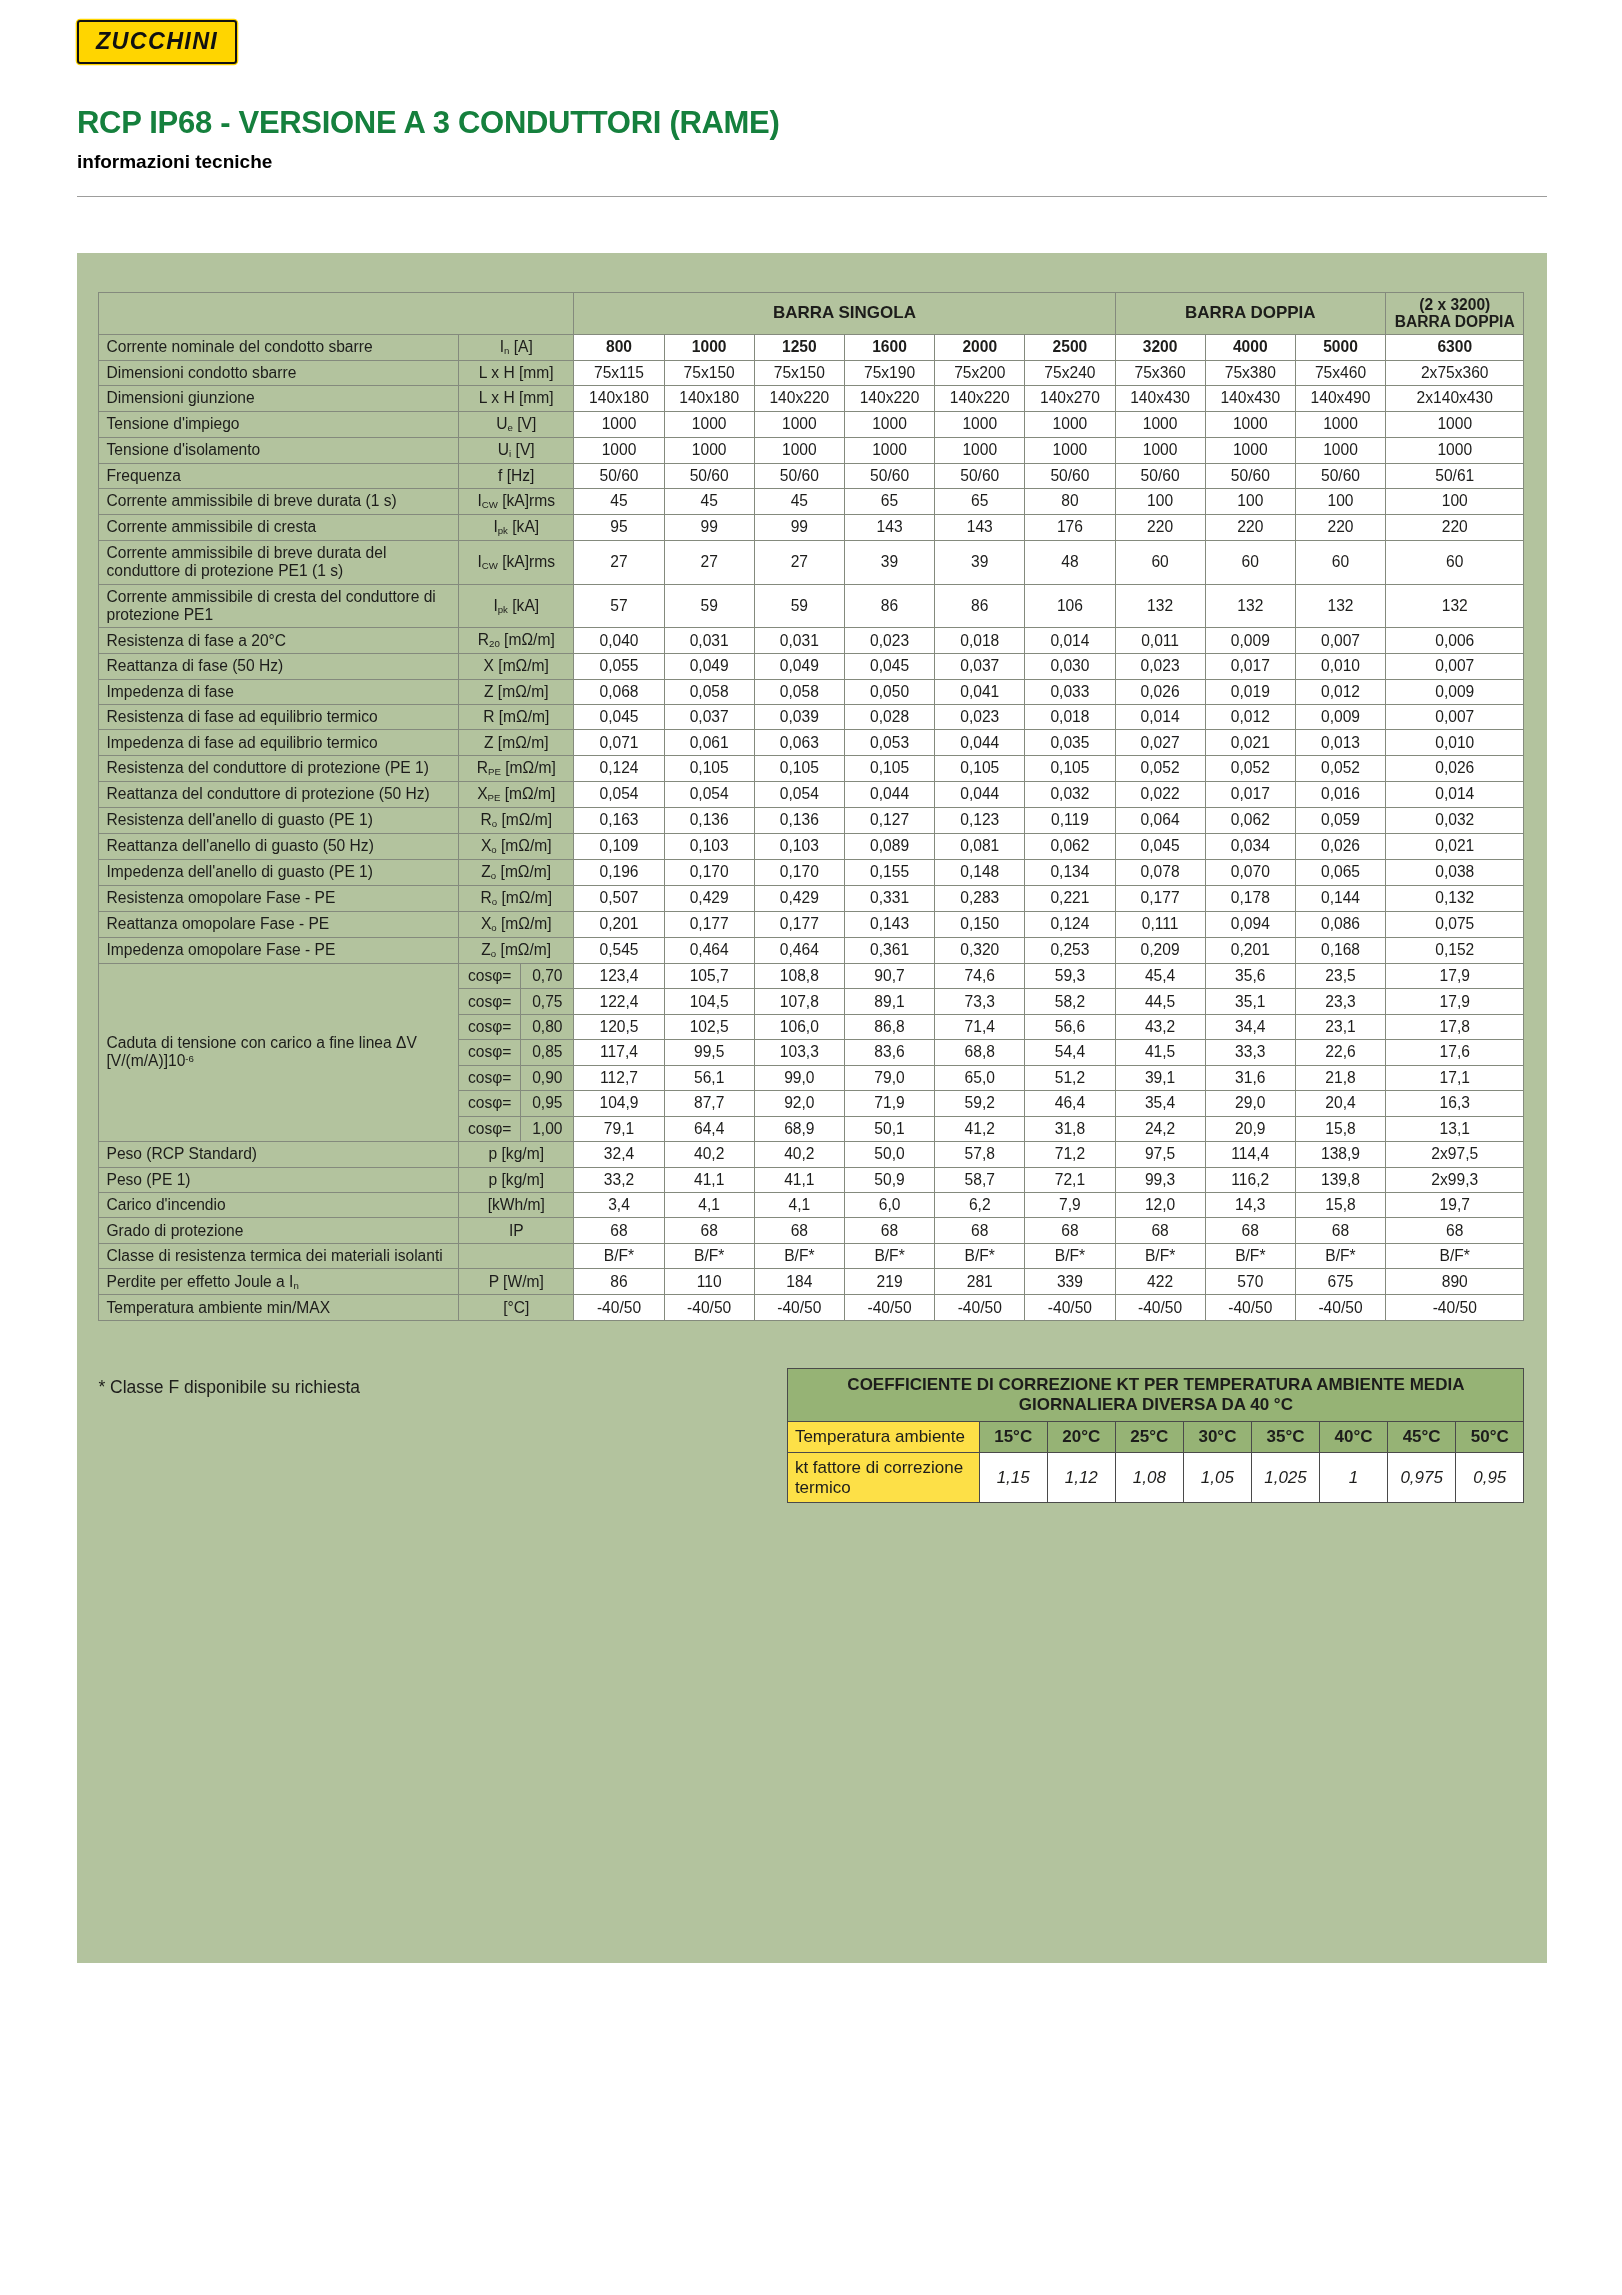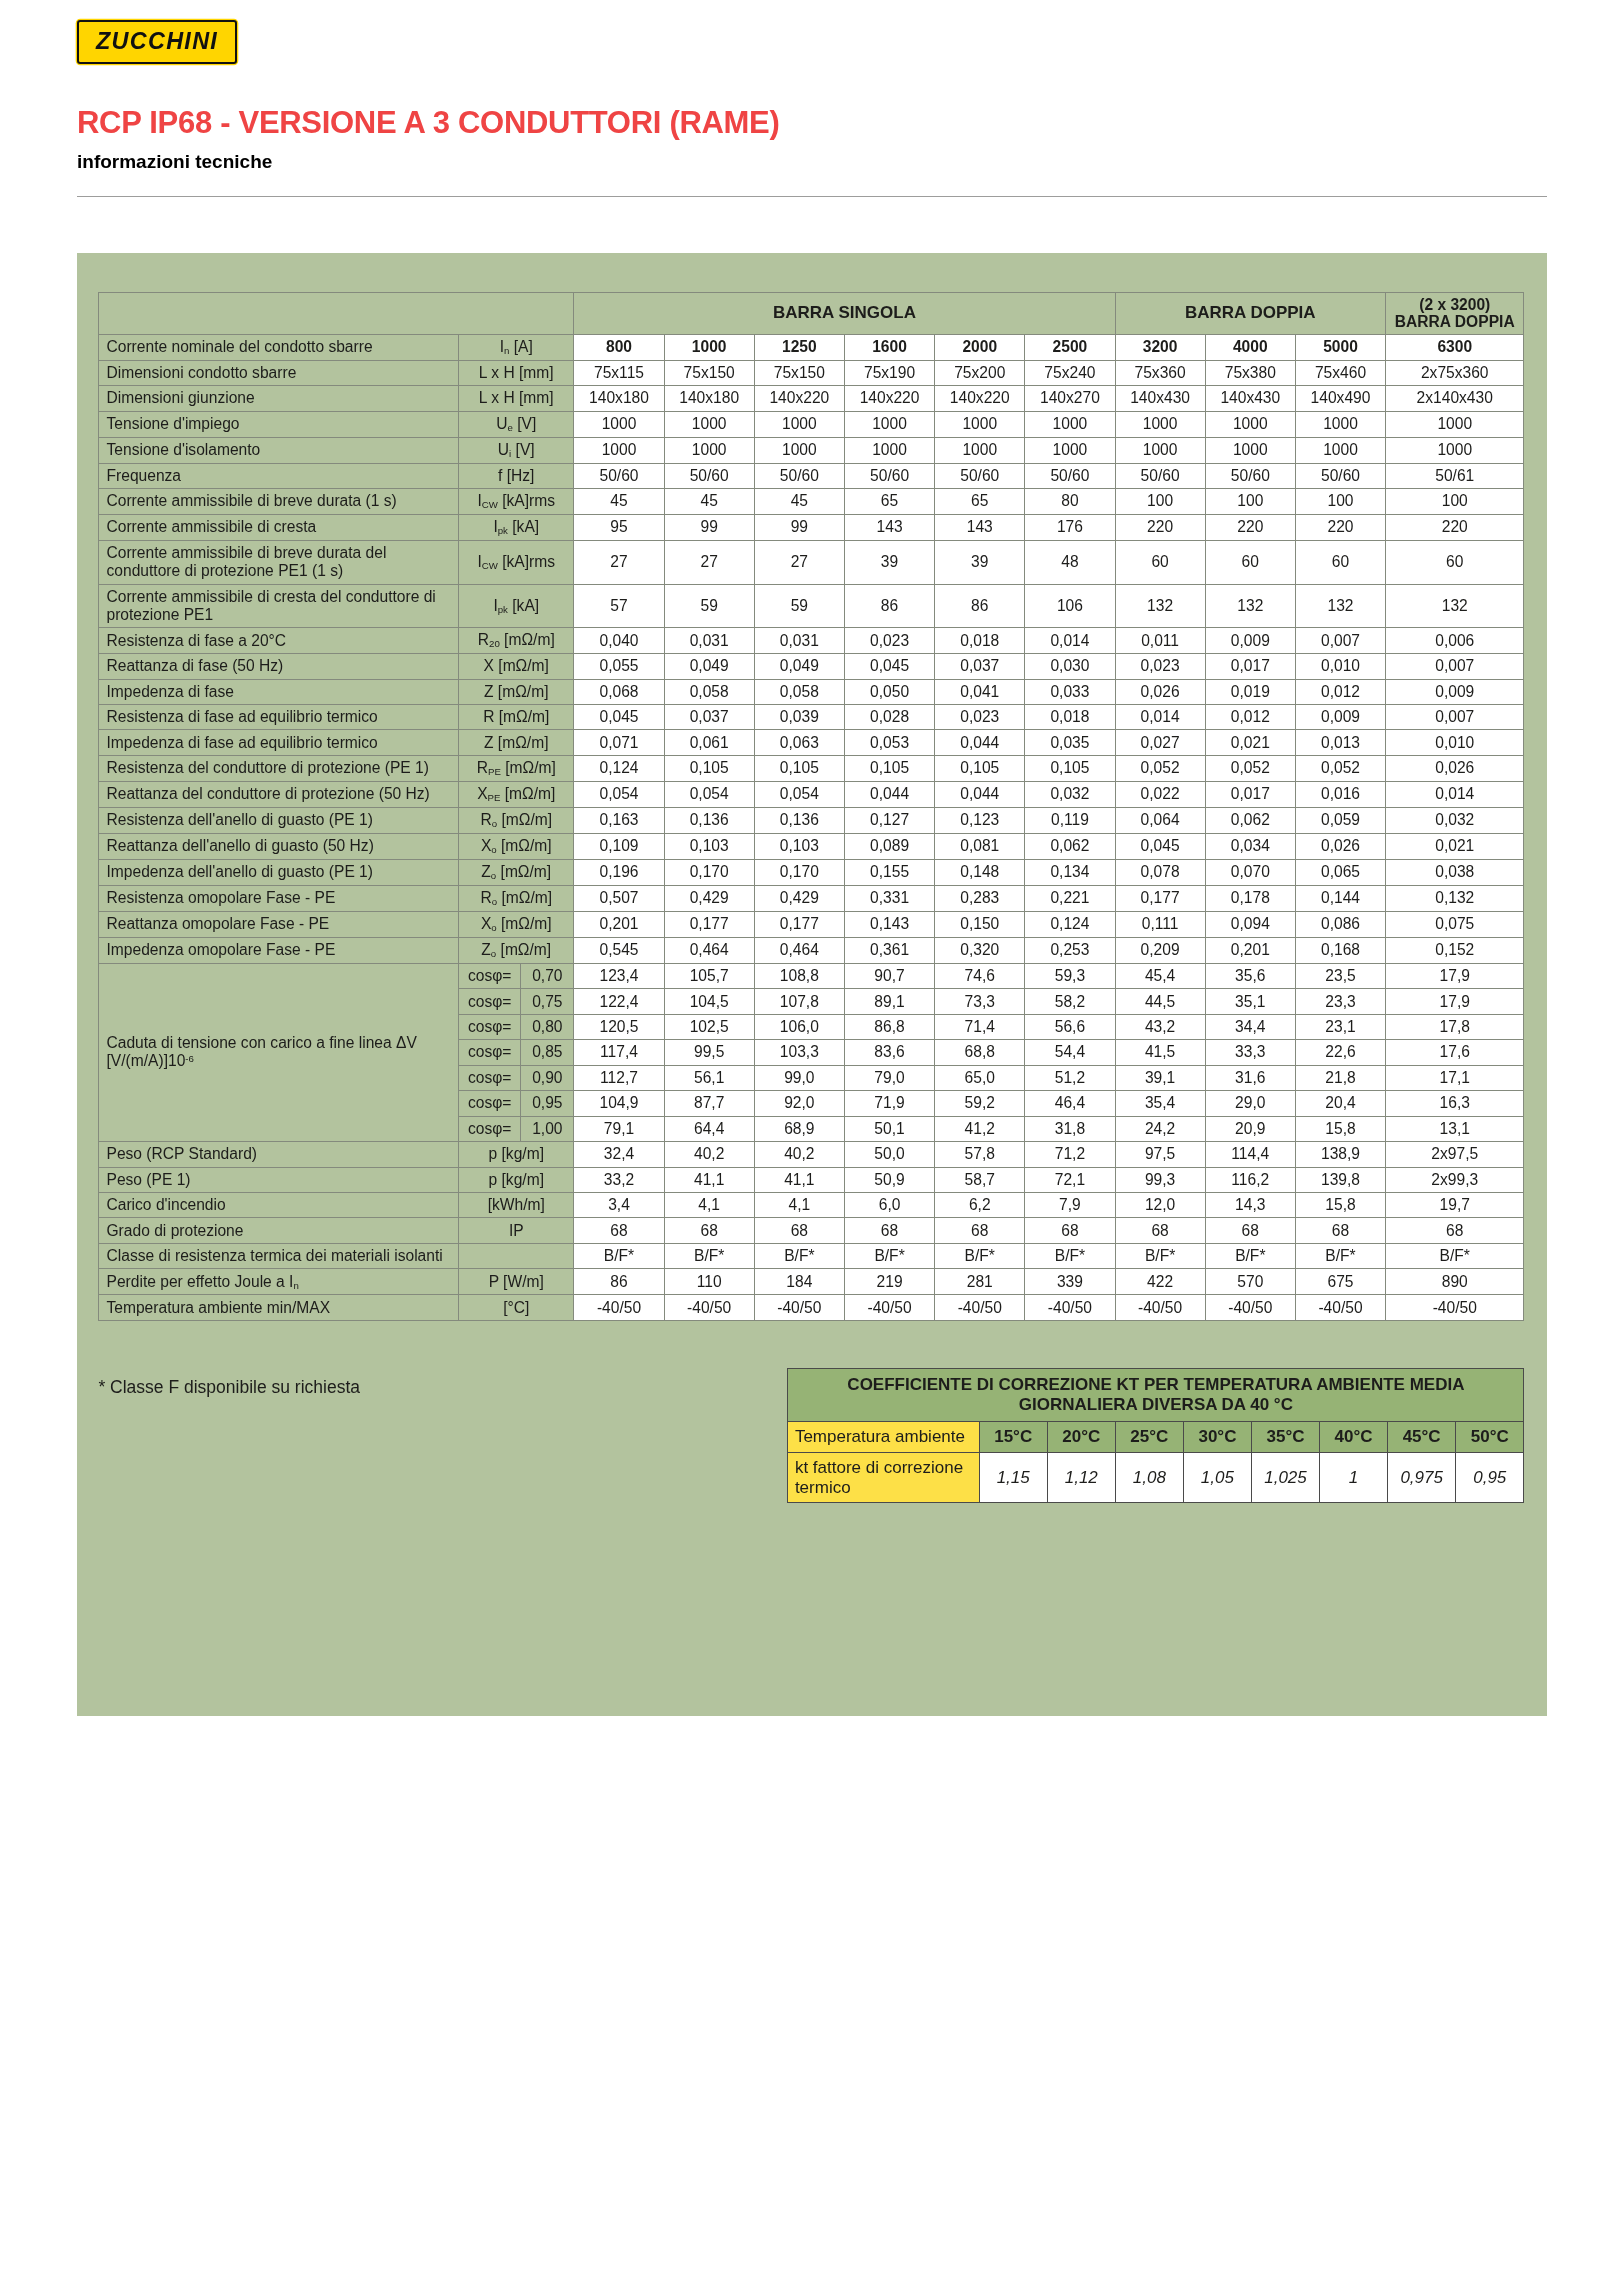--- a/index.html
+++ b/index.html
@@ -1,27 +1,27 @@
 <!DOCTYPE html>
 <html style="font-size:10.4px"><head>
 <meta charset="utf-8">
 <style>
   * { margin:0; padding:0; box-sizing:border-box; }
   html,body { width:1623px; height:2295px; background:#ffffff;
     font-family:"Liberation Sans", sans-serif; color:#1d1d1b; }
-  .page { position:relative; width:1623px; height:1716px; overflow:hidden; }
+  .page { position:relative; width:1623px; height:1963px; overflow:hidden; }
 
   
   .logo { position:absolute; left:77px; top:19.5px; background:#ffd500;
     border:2.6px solid #111; border-radius:3.2px; padding:6.5px 17px;
     box-shadow:0 0 0 1.3px #ffd500; }
   .logo span { font-style:italic; font-weight:bold; font-size:23.4px;
     letter-spacing:1.3px; color:#111; }
   .title { position:absolute; left:77px; top:105px; font-size:31px;
-    font-weight:bold; color:#ef4444; letter-spacing:-0.3px; }
+    font-weight:bold; color:#15803d; letter-spacing:-0.3px; }
   .subtitle { position:absolute; left:77px; top:151px; font-size:19px;
     font-weight:bold; color:#000000; }
   .rule { position:absolute; left:77px; top:196px; width:1470px;
     border-top:1.3px solid #9d9d9c; }
 
   
   .panel { position:absolute; left:77px; top:253px; width:1470px; height:1898px;
     background:#b3c39e; padding:39px 21.4px; }
 
   

